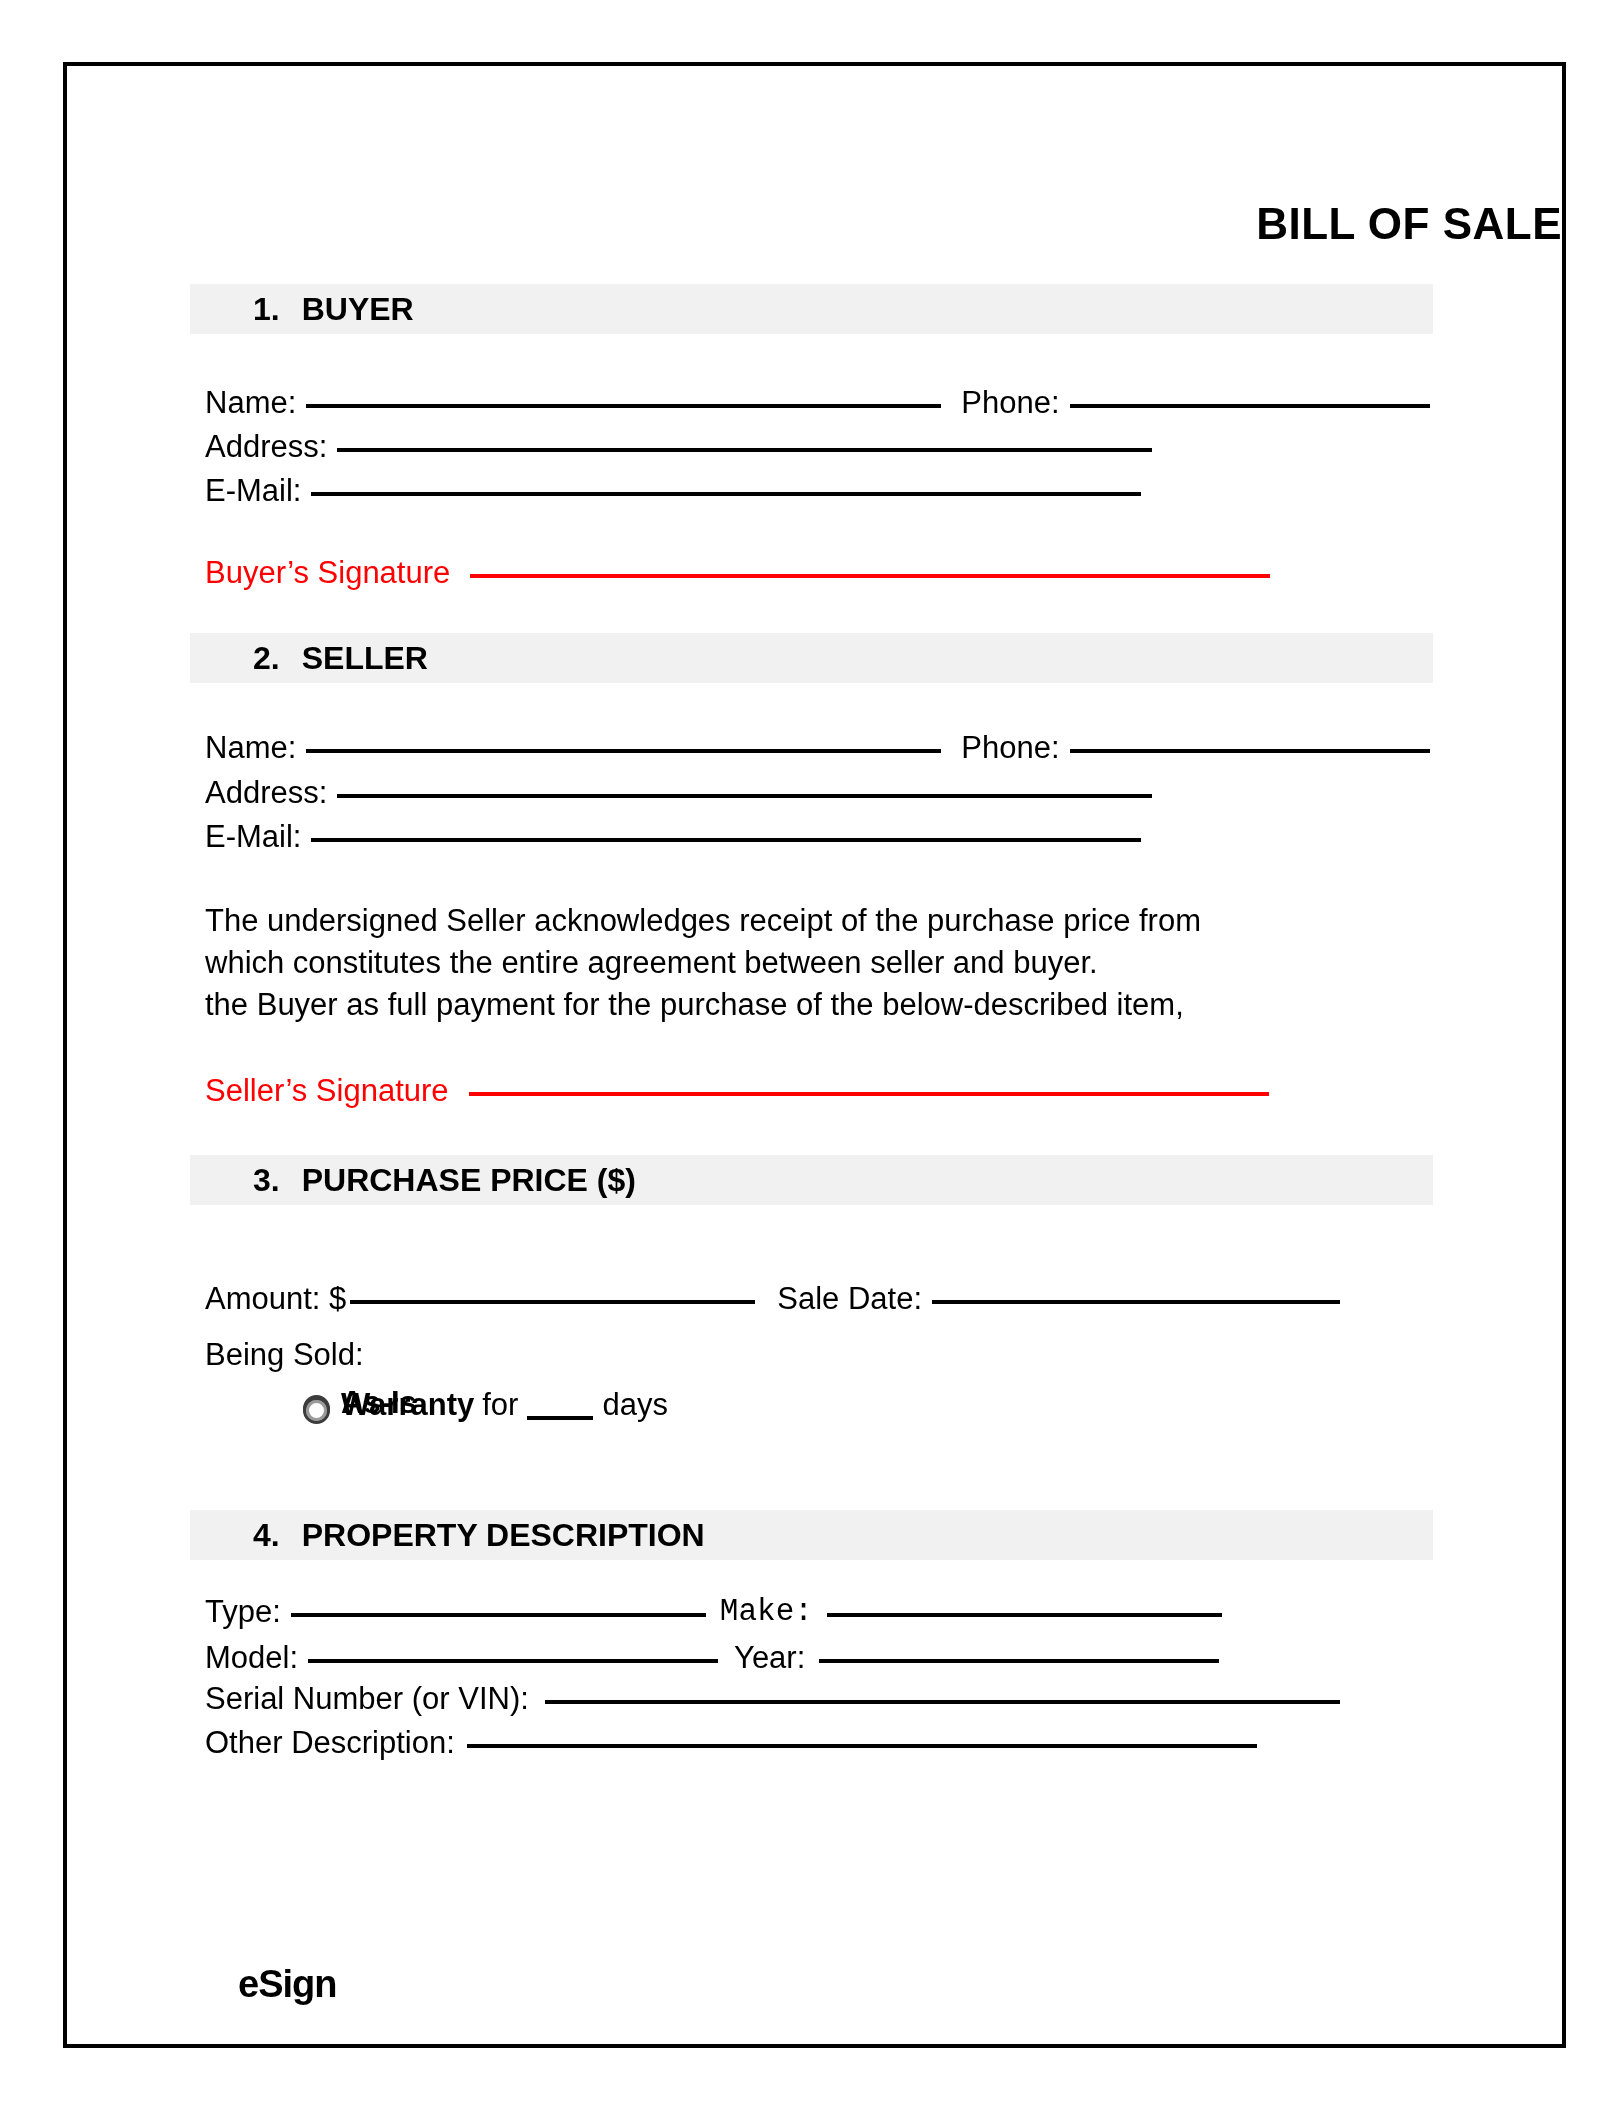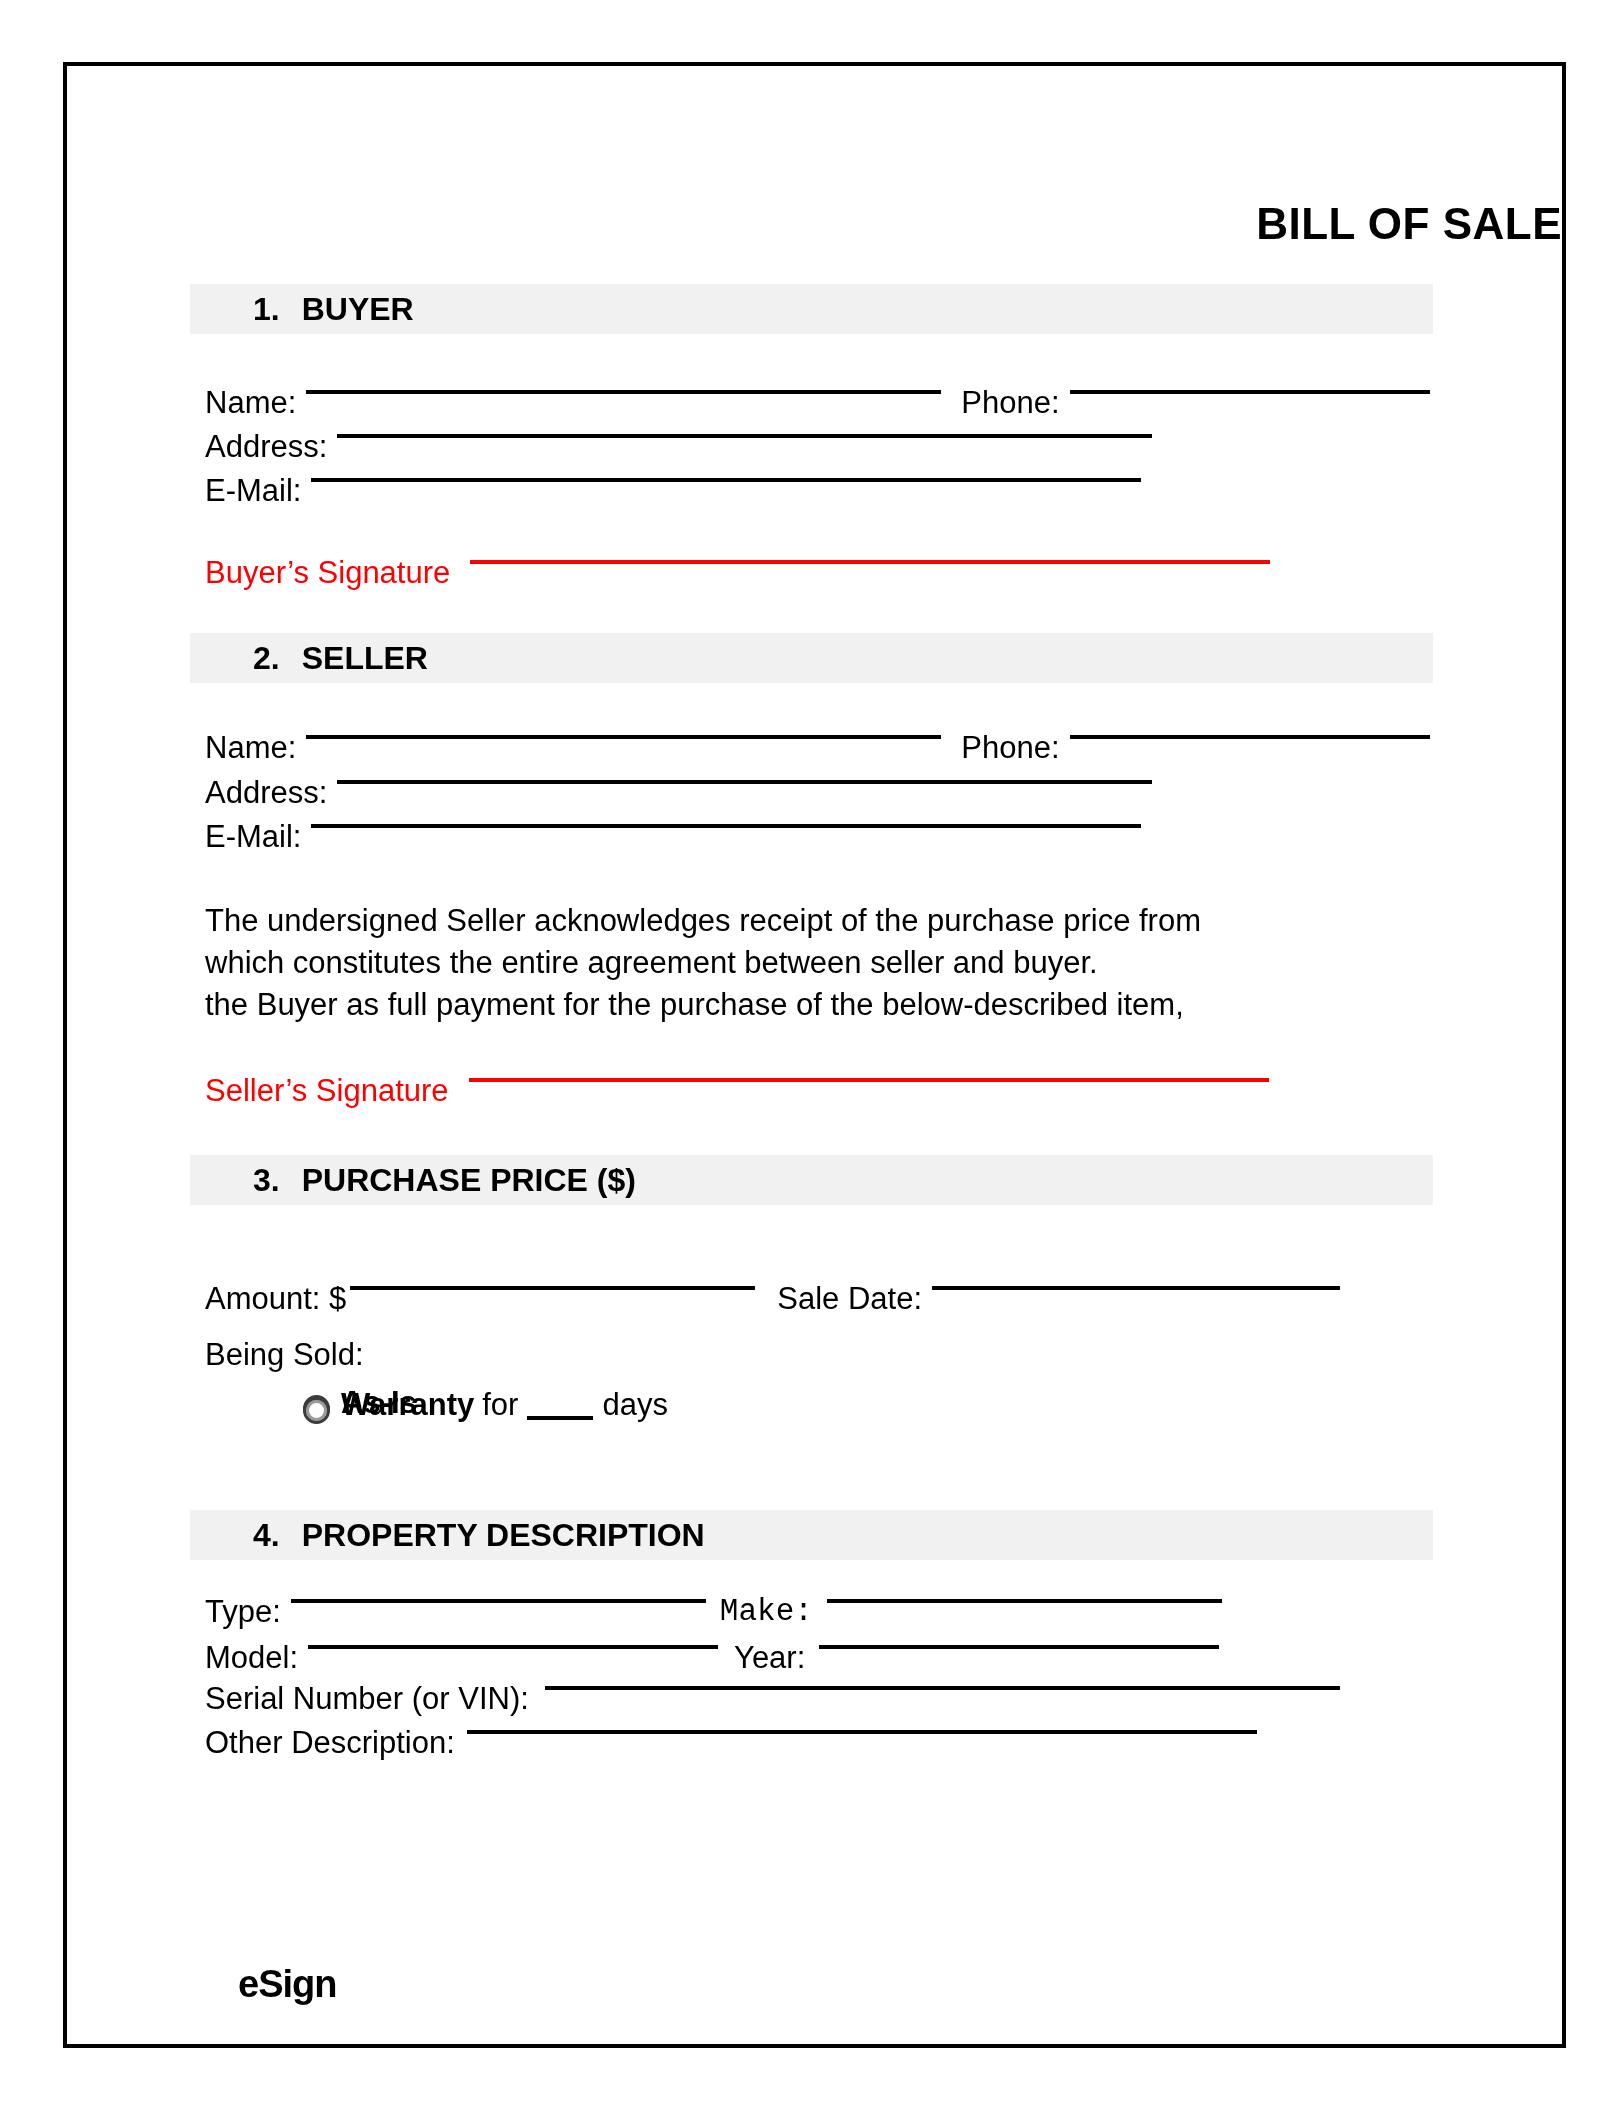--- a/index.html
+++ b/index.html
@@ -46,21 +46,21 @@
     padding-left: 63px;
     box-sizing: border-box;
     font-size: 32px;
     font-weight: bold;
   }
   .bar .num { margin-right: 22px; }
   .row {
     position: absolute;
     left: 138px;
     display: flex;
-    align-items: flex-start;
+    align-items: center;
     height: 38px;
     font-size: 31px;
     line-height: 38px;
     white-space: nowrap;
   }
   .row.center { align-items: flex-end; height: 40px; }
   .u {
     display: inline-block;
     height: 6px;
     border-bottom: 4px solid #000;

